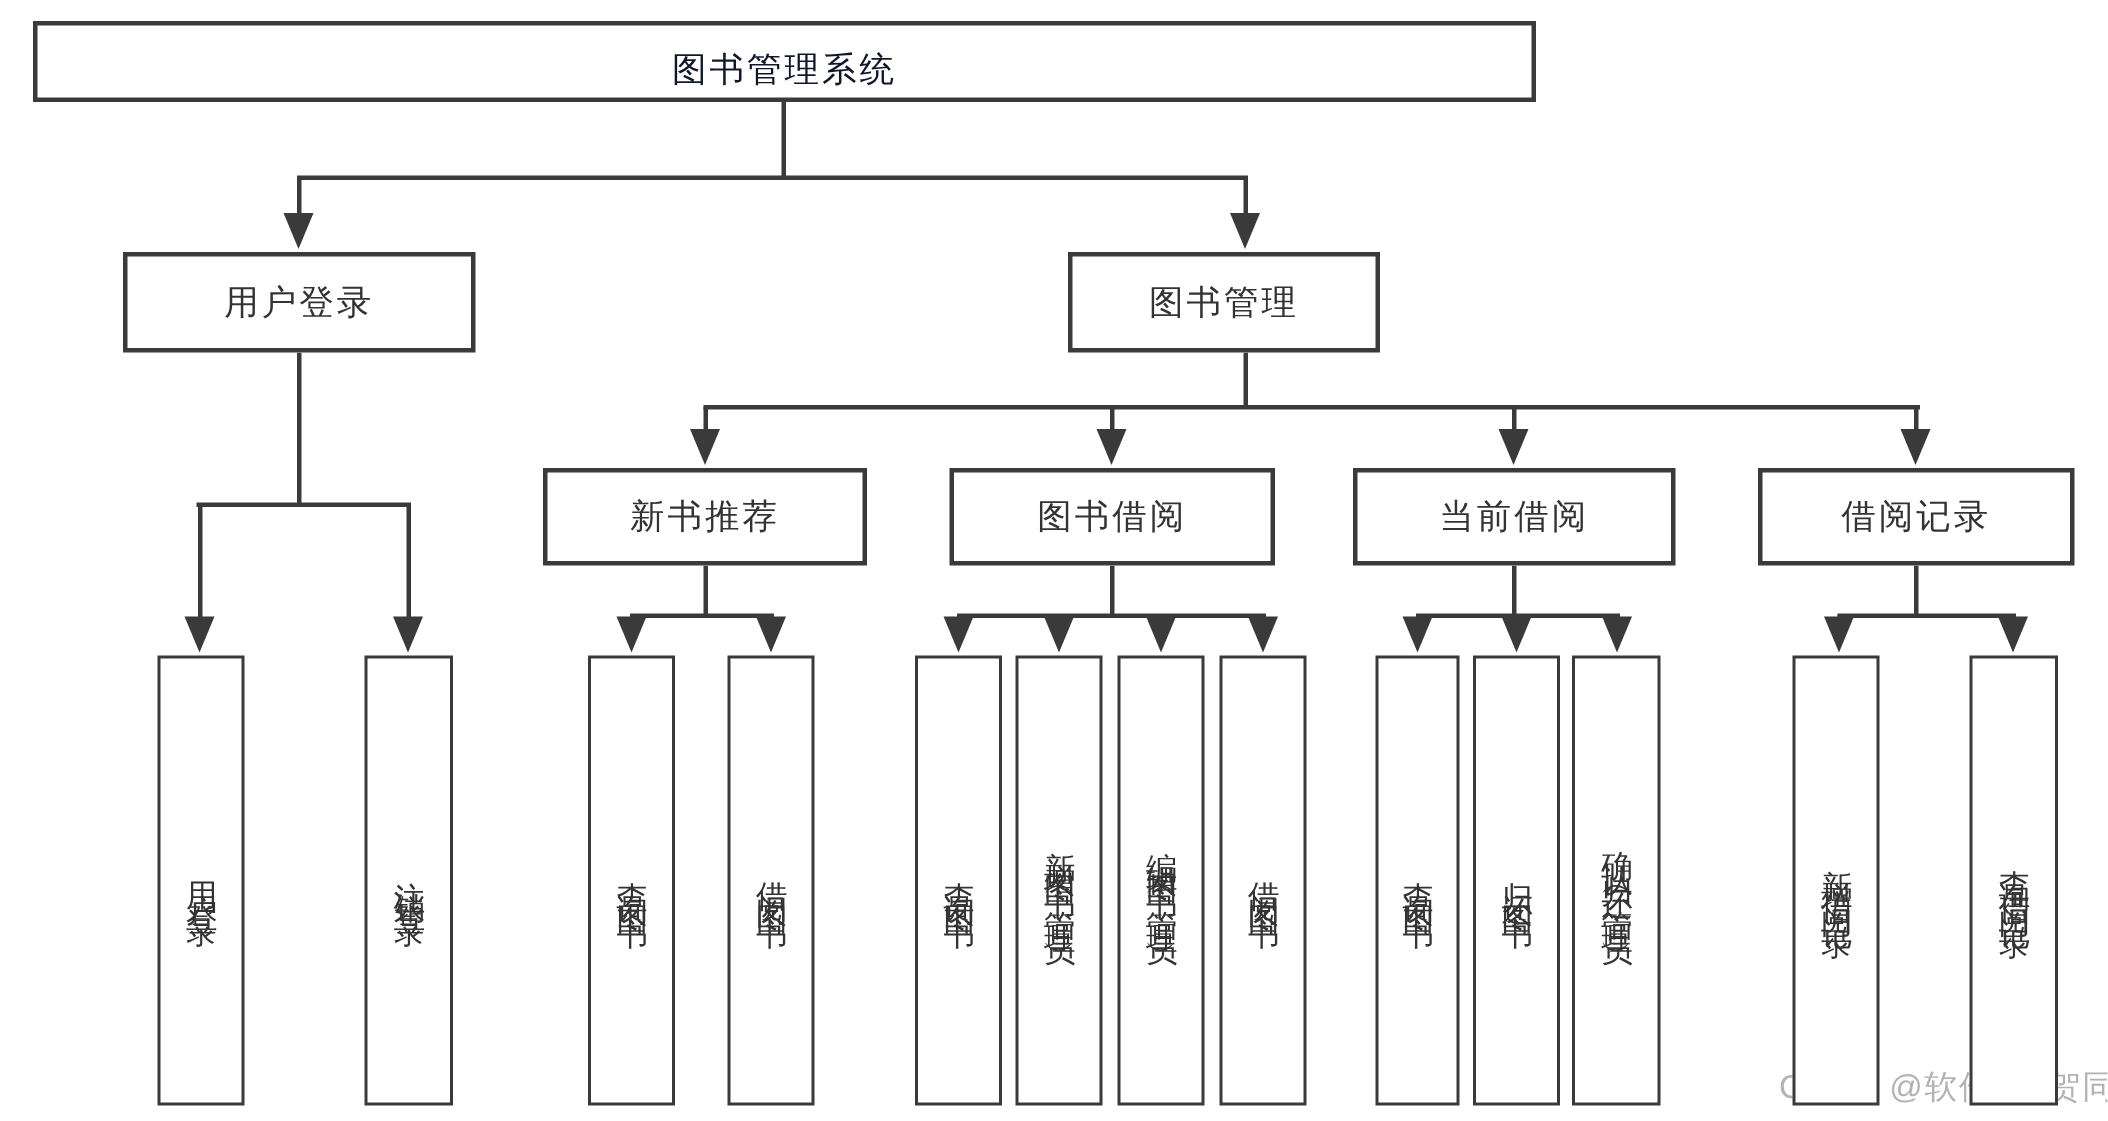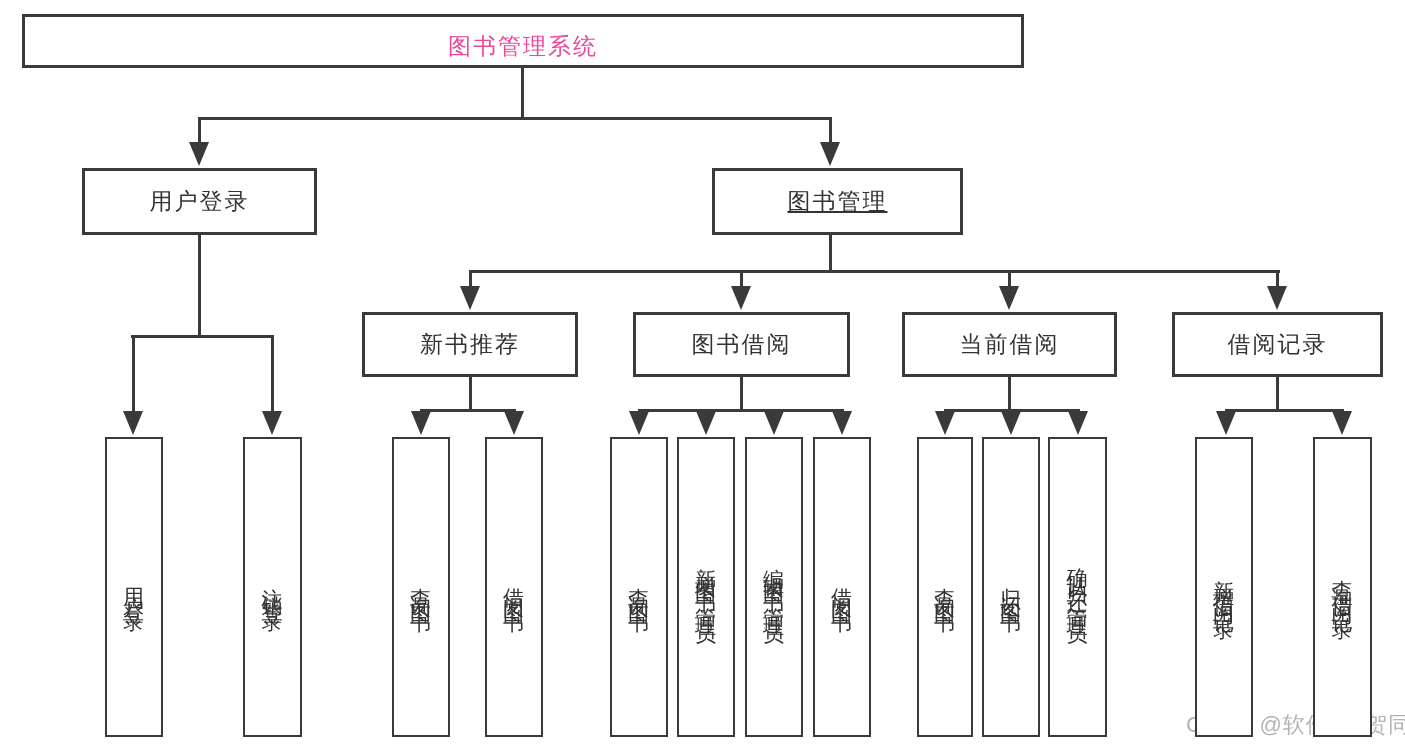--- a/index.html
+++ b/index.html
@@ -119,26 +119,26 @@
     <div class="arrow-head" style="left: 935px; top: 411px; border-top-color: rgb(58, 58, 58);"></div>
     <div class="arrow-stub" style="left: 1009.5px; top: 410px; height: 7px; background: rgb(58, 58, 58);"></div>
     <div class="arrow-head" style="left: 1001px; top: 411px; border-top-color: rgb(58, 58, 58);"></div>
     <div class="arrow-stub" style="left: 1076.5px; top: 410px; height: 7px; background: rgb(58, 58, 58);"></div>
     <div class="arrow-head" style="left: 1068px; top: 411px; border-top-color: rgb(58, 58, 58);"></div>
     <div class="arrow-stub" style="left: 1224.5px; top: 410px; height: 7px; background: rgb(58, 58, 58);"></div>
     <div class="arrow-head" style="left: 1216px; top: 411px; border-top-color: rgb(58, 58, 58);"></div>
     <div class="arrow-stub" style="left: 1340.5px; top: 410px; height: 7px; background: rgb(58, 58, 58);"></div>
     <div class="arrow-head" style="left: 1332px; top: 411px; border-top-color: rgb(58, 58, 58);"></div>
     <div class="node h" style="left: 22px; top: 14px; width: 1002px; height: 54px; border-color: rgb(58, 58, 58);">
-      <span style="color: #ec4899; margin-top: 10px;">图书管理系统</span>
+      <span style="color: #0f172a; margin-top: 10px;">图书管理系统</span>
     </div>
     <div class="node h" style="left: 82px; top: 168px; width: 235px; height: 67px; border-color: rgb(58, 58, 58);">
       <span style="color: rgb(51, 51, 51);">用户登录</span>
     </div>
-    <div class="node h" style="left: 712px; top: 168px; width: 251px; height: 67px; border-color: rgb(58, 58, 58); text-decoration: underline;">
+    <div class="node h" style="left: 712px; top: 168px; width: 208px; height: 67px; border-color: rgb(58, 58, 58);">
       <span style="color: rgb(51, 51, 51);">图书管理</span>
     </div>
     <div class="node h" style="left: 633px; top: 312px; width: 217px; height: 65px; border-color: rgb(58, 58, 58);">
       <span style="color: rgb(51, 51, 51);">图书借阅</span>
     </div>
     <div class="node h" style="left: 362px; top: 312px; width: 216px; height: 65px; border-color: rgb(58, 58, 58);">
       <span style="color: rgb(51, 51, 51);">新书推荐</span>
     </div>
     <div class="node h" style="left: 902px; top: 312px; width: 215px; height: 65px; border-color: rgb(58, 58, 58);">
       <span style="color: rgb(51, 51, 51);">当前借阅</span>

